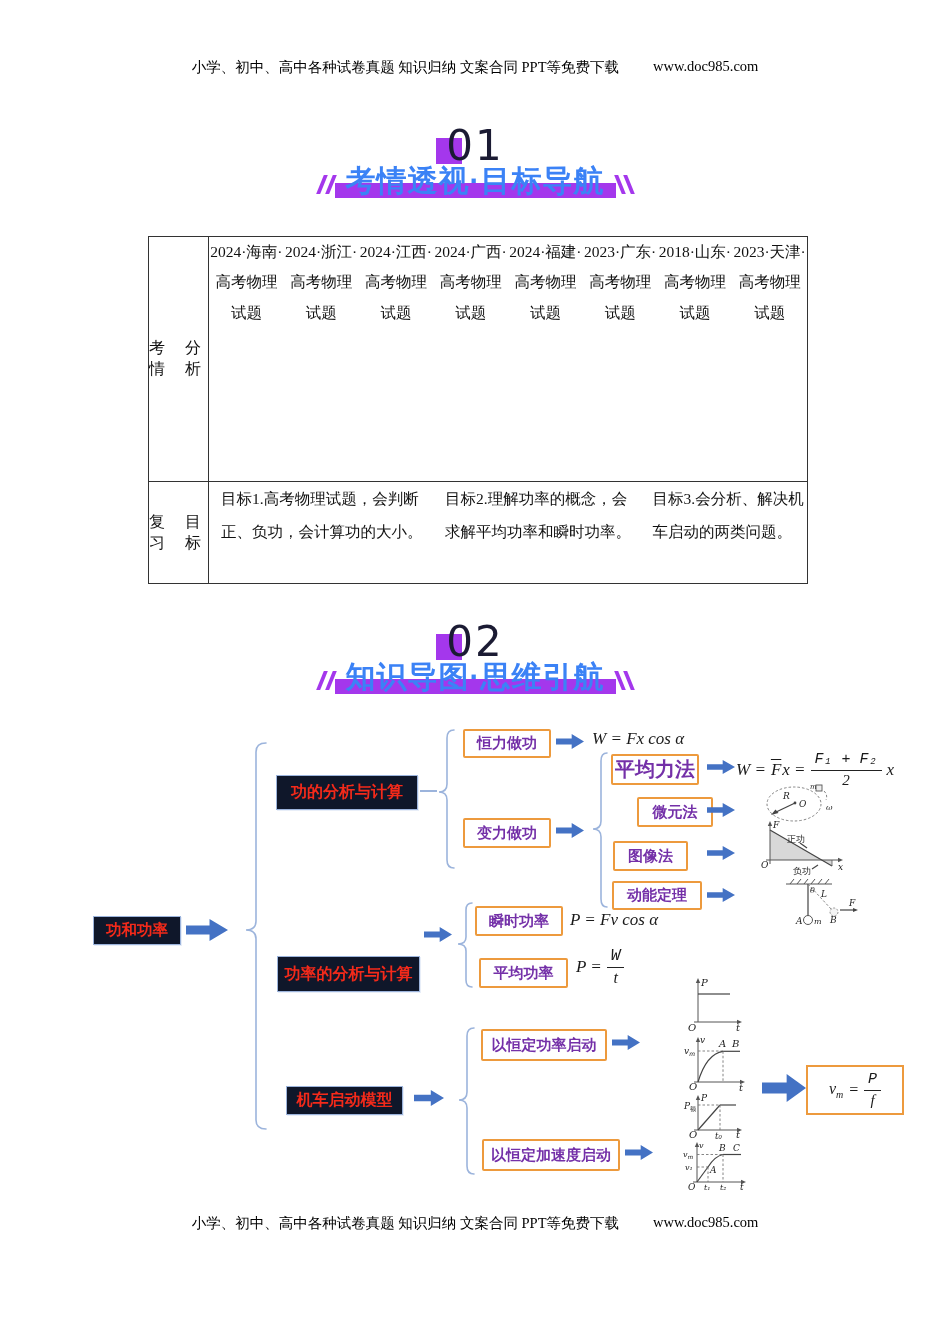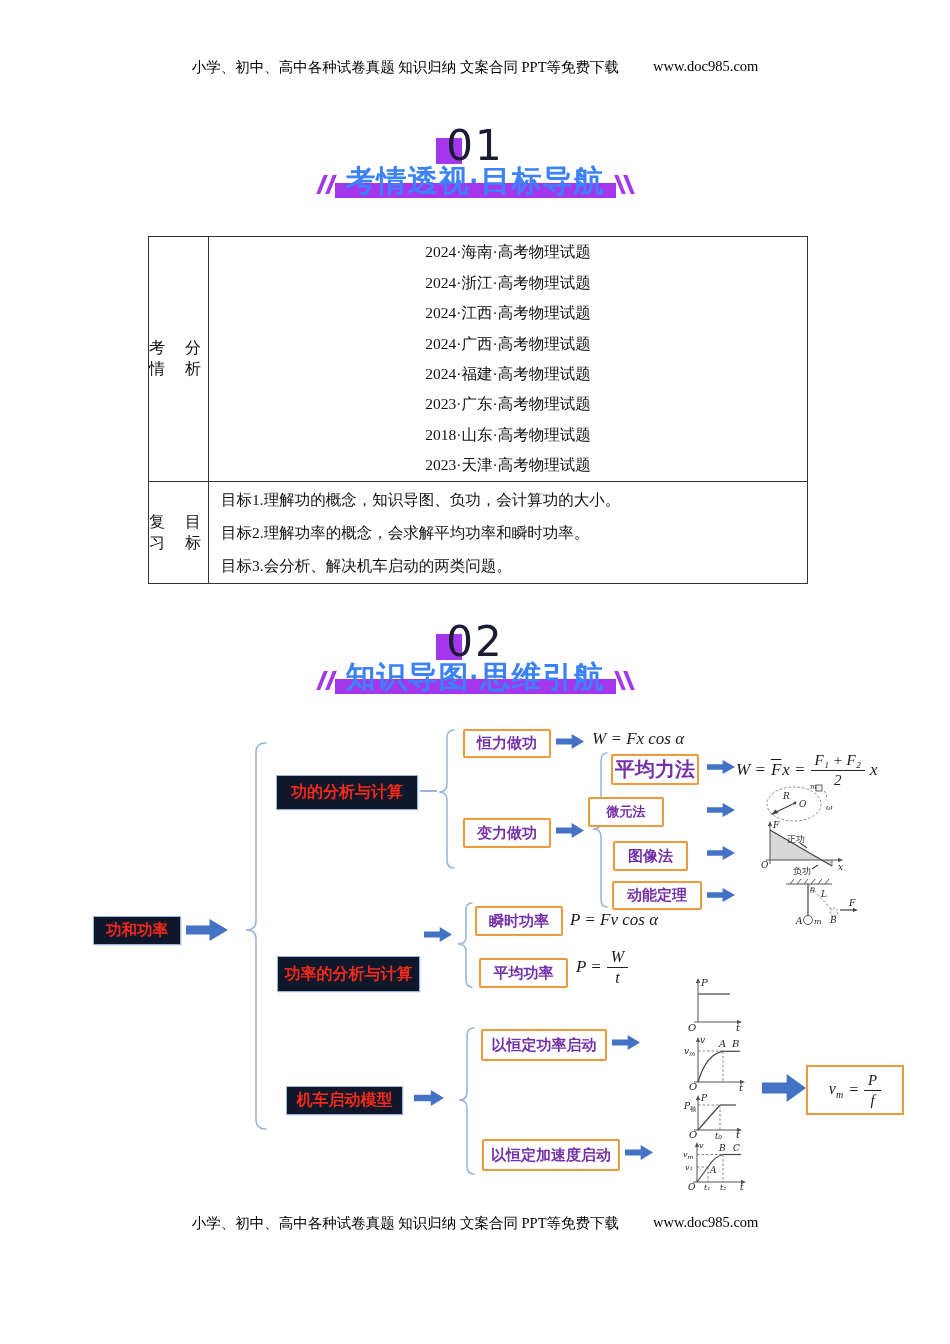--- a/index.html
+++ b/index.html
@@ -27,41 +27,41 @@
   .slashes{display:flex;gap:5px;padding-bottom:2px;}
   .slash{width:4px;height:19px;background:#a437ec;}
   .sl{transform:skewX(-22deg);} .sr{transform:skewX(22deg);}
 
   
   .tbl{position:absolute;left:148px;top:236px;width:658px;border:1.2px solid #333;}
   .trow{display:flex;}
   .trow1{height:244px;} .trow2{height:101px;border-top:1.2px solid #333;}
   .tlabel{width:59px;border-right:1.2px solid #333;display:flex;
           justify-content:center;align-items:center;gap:13px;font-size:16px;}
-  .tcontent{flex:1;display:flex;flex-direction:column;justify-content:center;}
+  .tcontent{flex:1;display:flex;}
   .examline{text-align:center;line-height:30.4px;font-size:15.5px;}
   .goalline{text-align:left;padding-left:12px;line-height:33px;font-size:15.5px;}
 
   
   .cnode{position:absolute;border:1px solid #9cb4dc;background:#0f172a;color:#f42a1a;
          font-family:Liberation Sans, sans-serif;font-weight:600;
          display:flex;align-items:center;justify-content:center;box-shadow:1px 1px 0 #e8eef8;}
   .onode{position:absolute;border:2px solid #ed9a3d;border-radius:2px;background:#fff;color:#7430a8;
          font-family:"Liberation Sans","DejaVu Sans",sans-serif;font-weight:700;
          display:flex;align-items:center;justify-content:center;}
   .barrow{position:absolute;background:#4472c4;
           clip-path:polygon(0 30%,56% 30%,56% 0,100% 50%,56% 100%,56% 70%,0 70%);}
   .connline{position:absolute;background:#9cb4dc;}
 
   
   .formula{position:absolute;display:flex;align-items:center;gap:5px;
            font-family:"Liberation Serif","DejaVu Serif",serif;font-style:italic;
            font-size:17px;color:#1a1a1a;white-space:nowrap;}
   .frac{display:inline-flex;flex-direction:column;align-items:center;line-height:1.1;font-size:15px;}
-  .frac .num{border-bottom:1.3px solid #222;padding:0 4px 1px 4px;}
+  .frac .num{border-bottom:1.3px solid #222;padding:0 4px 1px 4px;font-family:Liberation Mono, monospace;}
   .frac .den{padding-top:1px;}
   .ov{text-decoration:overline;}
   sub.msub{font-size:10px;font-style:italic;}
   .vmbox{position:absolute;border:2.5px solid #ed9a3d;background:#fff;
          display:flex;align-items:center;justify-content:center;}
 
   
   svg{position:absolute;overflow:visible;}
   .ax{stroke:#555;stroke-width:1;fill:none;}
   .cur{stroke:#444;stroke-width:1.2;fill:none;}
@@ -115,21 +115,21 @@
       <div class="examline">2018·山东·高考物理试题</div>
       <div class="examline">2023·天津·高考物理试题</div>
     </div>
   </div>
   <div class="trow trow2">
     <div class="tlabel">
       <span>复习</span>
       <span>目标</span>
     </div>
     <div class="tcontent">
-      <div class="goalline">目标1.理解功的概念，知识导图、负功，会计算功的大小。</div>
+      <div class="goalline">目标1.高考物理试题，会判断正、负功，会计算功的大小。</div>
       <div class="goalline">目标2.理解功率的概念，会求解平均功率和瞬时功率。</div>
       <div class="goalline">目标3.会分析、解决机车启动的两类问题。</div>
     </div>
   </div>
 </div>
 
 <div class="numwrap" style="top:620px;">
   <div class="numunit">
     <div class="numsq"></div>
     <span class="numtxt">02</span>
@@ -169,21 +169,21 @@
   <span>W = Fx cos α</span>
 </div>
 
 <div class="onode" style="left:463px;top:818px;width:84px;height:26px;font-size:15px;">变力做功</div>
 <div class="barrow" style="left:556px;top:823px;width:28px;height:15px;"></div>
 <svg style="left:591px;top:751px;" width="20" height="158" viewBox="0 0 20 158">
   <path class="brace" d="M16,2 Q10,2 10,10 L10,70 Q10,78 2,78 Q10,78 10,86 L10,148 Q10,156 16,156"></path>
 </svg>
 
 <div class="onode" style="left:611px;top:754px;width:84px;height:27px;font-size:20px;">平均力法</div>
-<div class="onode" style="left:588px;top:797px;width:72px;height:26px;font-size:13px;">微元法</div>
+<div class="onode" style="left:637px;top:797px;width:72px;height:26px;font-size:15px;">微元法</div>
 <div class="onode" style="left:613px;top:841px;width:71px;height:26px;font-size:15px;">图像法</div>
 <div class="onode" style="left:612px;top:881px;width:86px;height:25px;font-size:15px;">动能定理</div>
 
 <div class="barrow" style="left:707px;top:760px;width:28px;height:14px;"></div>
 <div class="barrow" style="left:707px;top:803px;width:28px;height:14px;"></div>
 <div class="barrow" style="left:707px;top:846px;width:28px;height:14px;"></div>
 <div class="barrow" style="left:707px;top:888px;width:28px;height:14px;"></div>
 
 <div class="formula" style="left:736px;top:747px;height:46px;">
   <span>W =</span>

